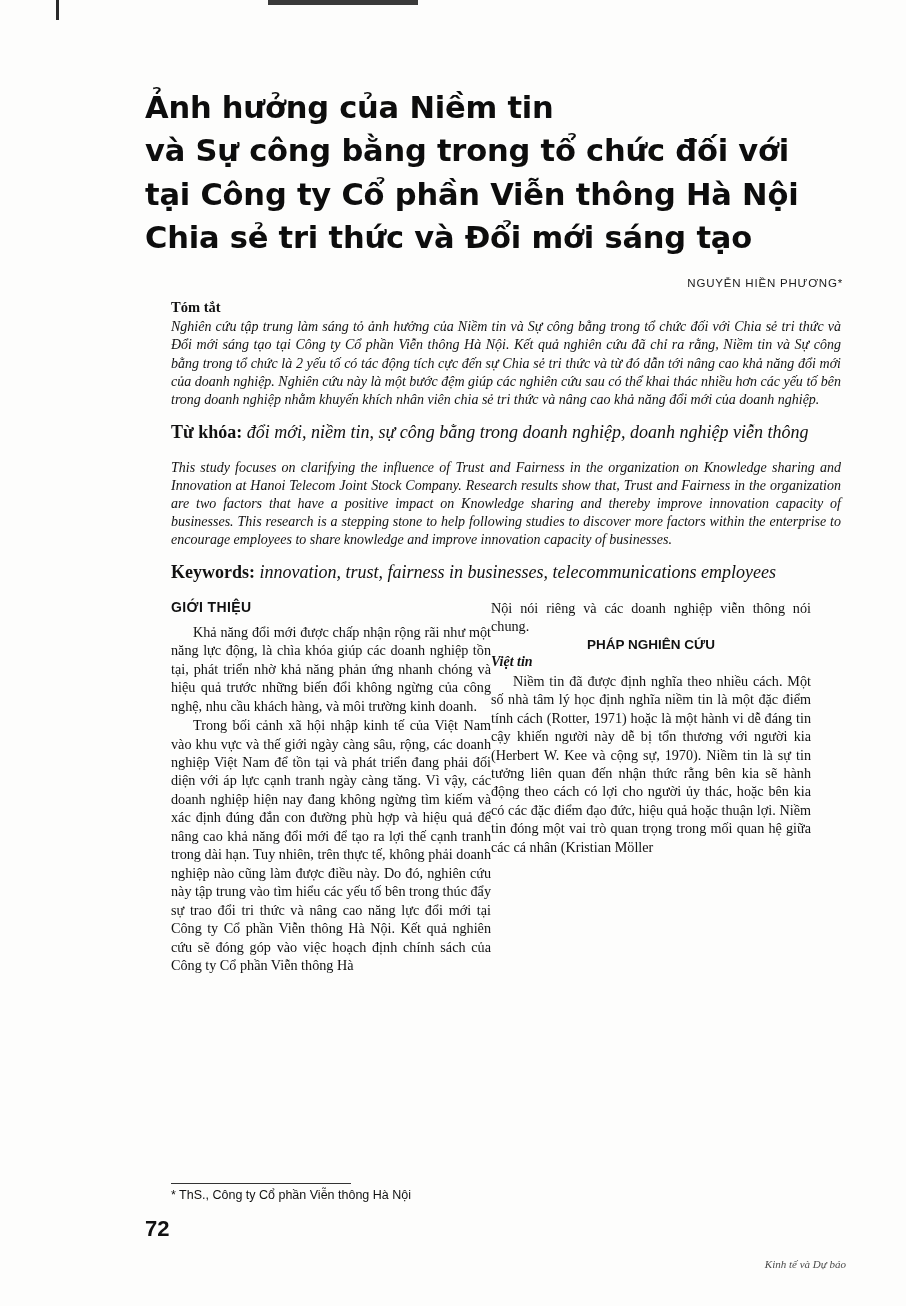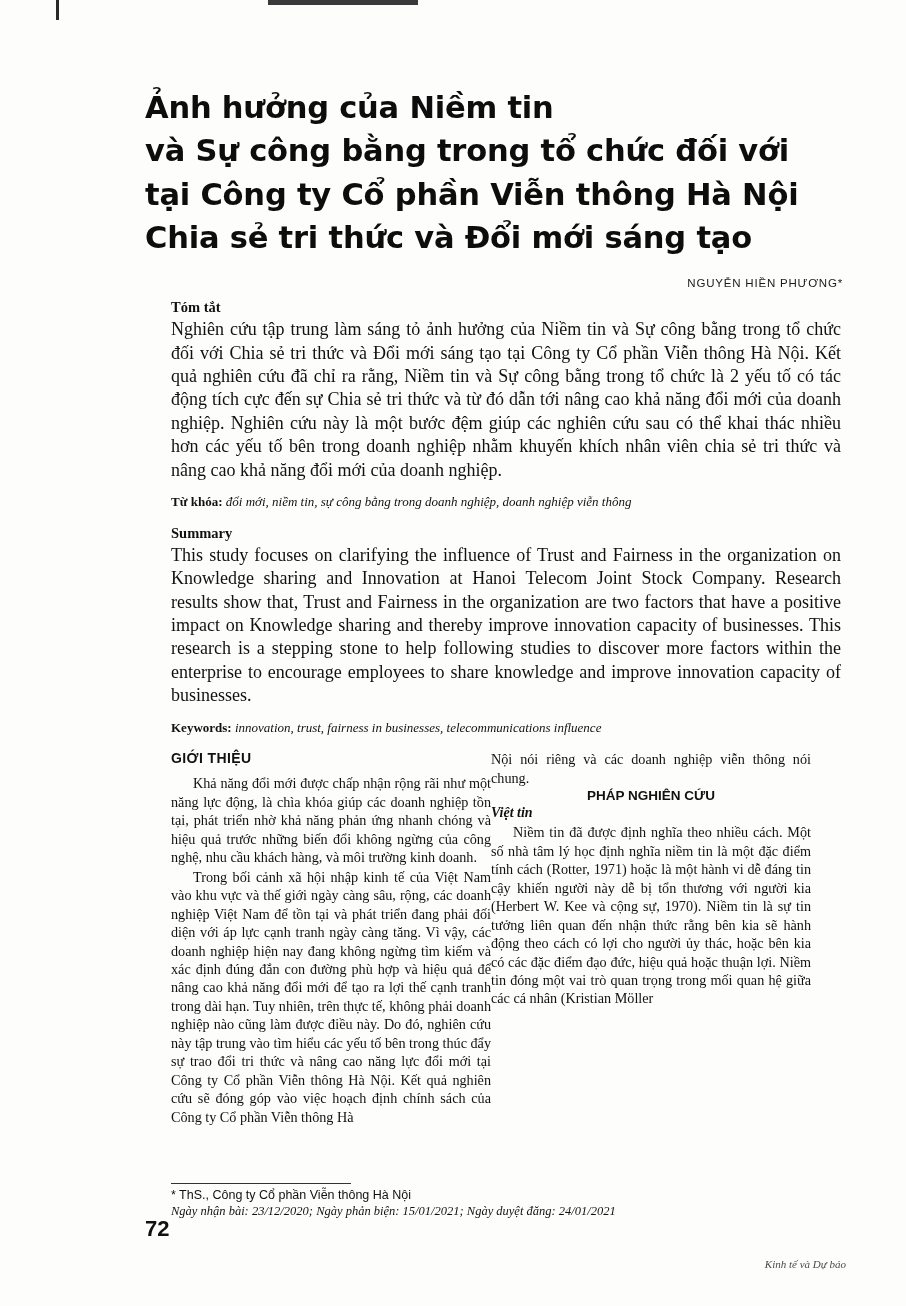--- a/index.html
+++ b/index.html
@@ -66,27 +66,28 @@
 
   
   .abs-wrap { width: 670px; margin-left: 26px; }
   .abs-head {
     font-family: "Liberation Serif", serif;
     font-weight: bold;
     font-size: 14.5px;
     margin: 0 0 2px 0;
   }
   .abs-body {
-    font-size: 18px;
+    font-style: italic;
+    font-size: 14px;
     line-height: 1.30;
     text-align: justify;
     margin: 0 0 12px 0;
   }
   .kw {
-    font-size: 13px;
+    font-size: 18px;
     line-height: 1.30;
     text-align: justify;
     margin: 0 0 14px 0;
   }
   .kw b { font-style: normal; font-weight: bold; }
   .kw i { font-style: italic; }
 
   
   .cols {
     margin-top: 10px;
@@ -185,26 +186,25 @@
 
     <div class="abs-wrap">
       <div class="abs-head">Tóm tắt</div>
       <p class="abs-body">Nghiên cứu tập trung làm sáng tỏ ảnh hưởng của Niềm tin và Sự công bằng trong tổ chức đối với Chia sẻ tri thức và Đổi mới sáng tạo tại Công ty Cổ phần Viễn thông Hà Nội. Kết quả nghiên cứu đã chỉ ra rằng, Niềm tin và Sự công bằng trong tổ chức là 2 yếu tố có tác động tích cực đến sự Chia sẻ tri thức và từ đó dẫn tới nâng cao khả năng đổi mới của doanh nghiệp. Nghiên cứu này là một bước đệm giúp các nghiên cứu sau có thể khai thác nhiều hơn các yếu tố bên trong doanh nghiệp nhằm khuyến khích nhân viên chia sẻ tri thức và nâng cao khả năng đổi mới của doanh nghiệp.</p>
 
       <p class="kw">
         <b>Từ khóa:</b>
         <i>đổi mới, niềm tin, sự công bằng trong doanh nghiệp, doanh nghiệp viễn thông</i>
       </p>
 
-      <div class="abs-head">Summary</div>
       <p class="abs-body">This study focuses on clarifying the influence of Trust and Fairness in the organization on Knowledge sharing and Innovation at Hanoi Telecom Joint Stock Company. Research results show that, Trust and Fairness in the organization are two factors that have a positive impact on Knowledge sharing and thereby improve innovation capacity of businesses. This research is a stepping stone to help following studies to discover more factors within the enterprise to encourage employees to share knowledge and improve innovation capacity of businesses.</p>
 
       <p class="kw">
         <b>Keywords:</b>
-        <i>innovation, trust, fairness in businesses, telecommunications influence</i>
+        <i>innovation, trust, fairness in businesses, telecommunications employees</i>
       </p>
     </div>
 
     <div class="cols">
 
       <div class="col">
         <div class="sec-h1">GIỚI THIỆU</div>
         <p class="para">Khả năng đổi mới được chấp nhận rộng rãi như một năng lực động, là chìa khóa giúp các doanh nghiệp tồn tại, phát triển nhờ khả năng phản ứng nhanh chóng và hiệu quả trước những biến đổi không ngừng của công nghệ, nhu cầu khách hàng, và môi trường kinh doanh.</p>
         <p class="para">Trong bối cảnh xã hội nhập kinh tế của Việt Nam vào khu vực và thế giới ngày càng sâu, rộng, các doanh nghiệp Việt Nam để tồn tại và phát triển đang phải đối diện với áp lực cạnh tranh ngày càng tăng. Vì vậy, các doanh nghiệp hiện nay đang không ngừng tìm kiếm và xác định đúng đắn con đường phù hợp và hiệu quả để nâng cao khả năng đổi mới để tạo ra lợi thế cạnh tranh trong dài hạn. Tuy nhiên, trên thực tế, không phải doanh nghiệp nào cũng làm được điều này. Do đó, nghiên cứu này tập trung vào tìm hiểu các yếu tố bên trong thúc đẩy sự trao đổi tri thức và nâng cao năng lực đổi mới tại Công ty Cổ phần Viễn thông Hà Nội. Kết quả nghiên cứu sẽ đóng góp vào việc hoạch định chính sách của Công ty Cổ phần Viễn thông Hà</p>
       </div>
@@ -217,19 +217,18 @@
         <div class="sec-h3">Việt tin</div>
         <p class="para">Niềm tin đã được định nghĩa theo nhiều cách. Một số nhà tâm lý học định nghĩa niềm tin là một đặc điểm tính cách (Rotter, 1971) hoặc là một hành vi dễ đáng tin cậy khiến người này dễ bị tổn thương với người kia (Herbert W. Kee và cộng sự, 1970). Niềm tin là sự tin tưởng liên quan đến nhận thức rằng bên kia sẽ hành động theo cách có lợi cho người ủy thác, hoặc bên kia có các đặc điểm đạo đức, hiệu quả hoặc thuận lợi. Niềm tin đóng một vai trò quan trọng trong mối quan hệ giữa các cá nhân (Kristian Möller</p>
       </div>
 
     </div>
   </div>
 
   <div class="foot">
     <div class="foot-rule"></div>
     <p class="foot-l1">* ThS., Công ty Cổ phần Viễn thông Hà Nội</p>
-    <p class="foot-l2">Ngày nhận bài: 23/12/2020; Ngày phản biện: 15/01/2021; Ngày duyệt đăng: 24/01/2021</p>
   </div>
 
   <div class="pagenum">72</div>
   <div class="journal">Kinh tế và Dự báo</div>
 
 </div>
 
 </body></html>

